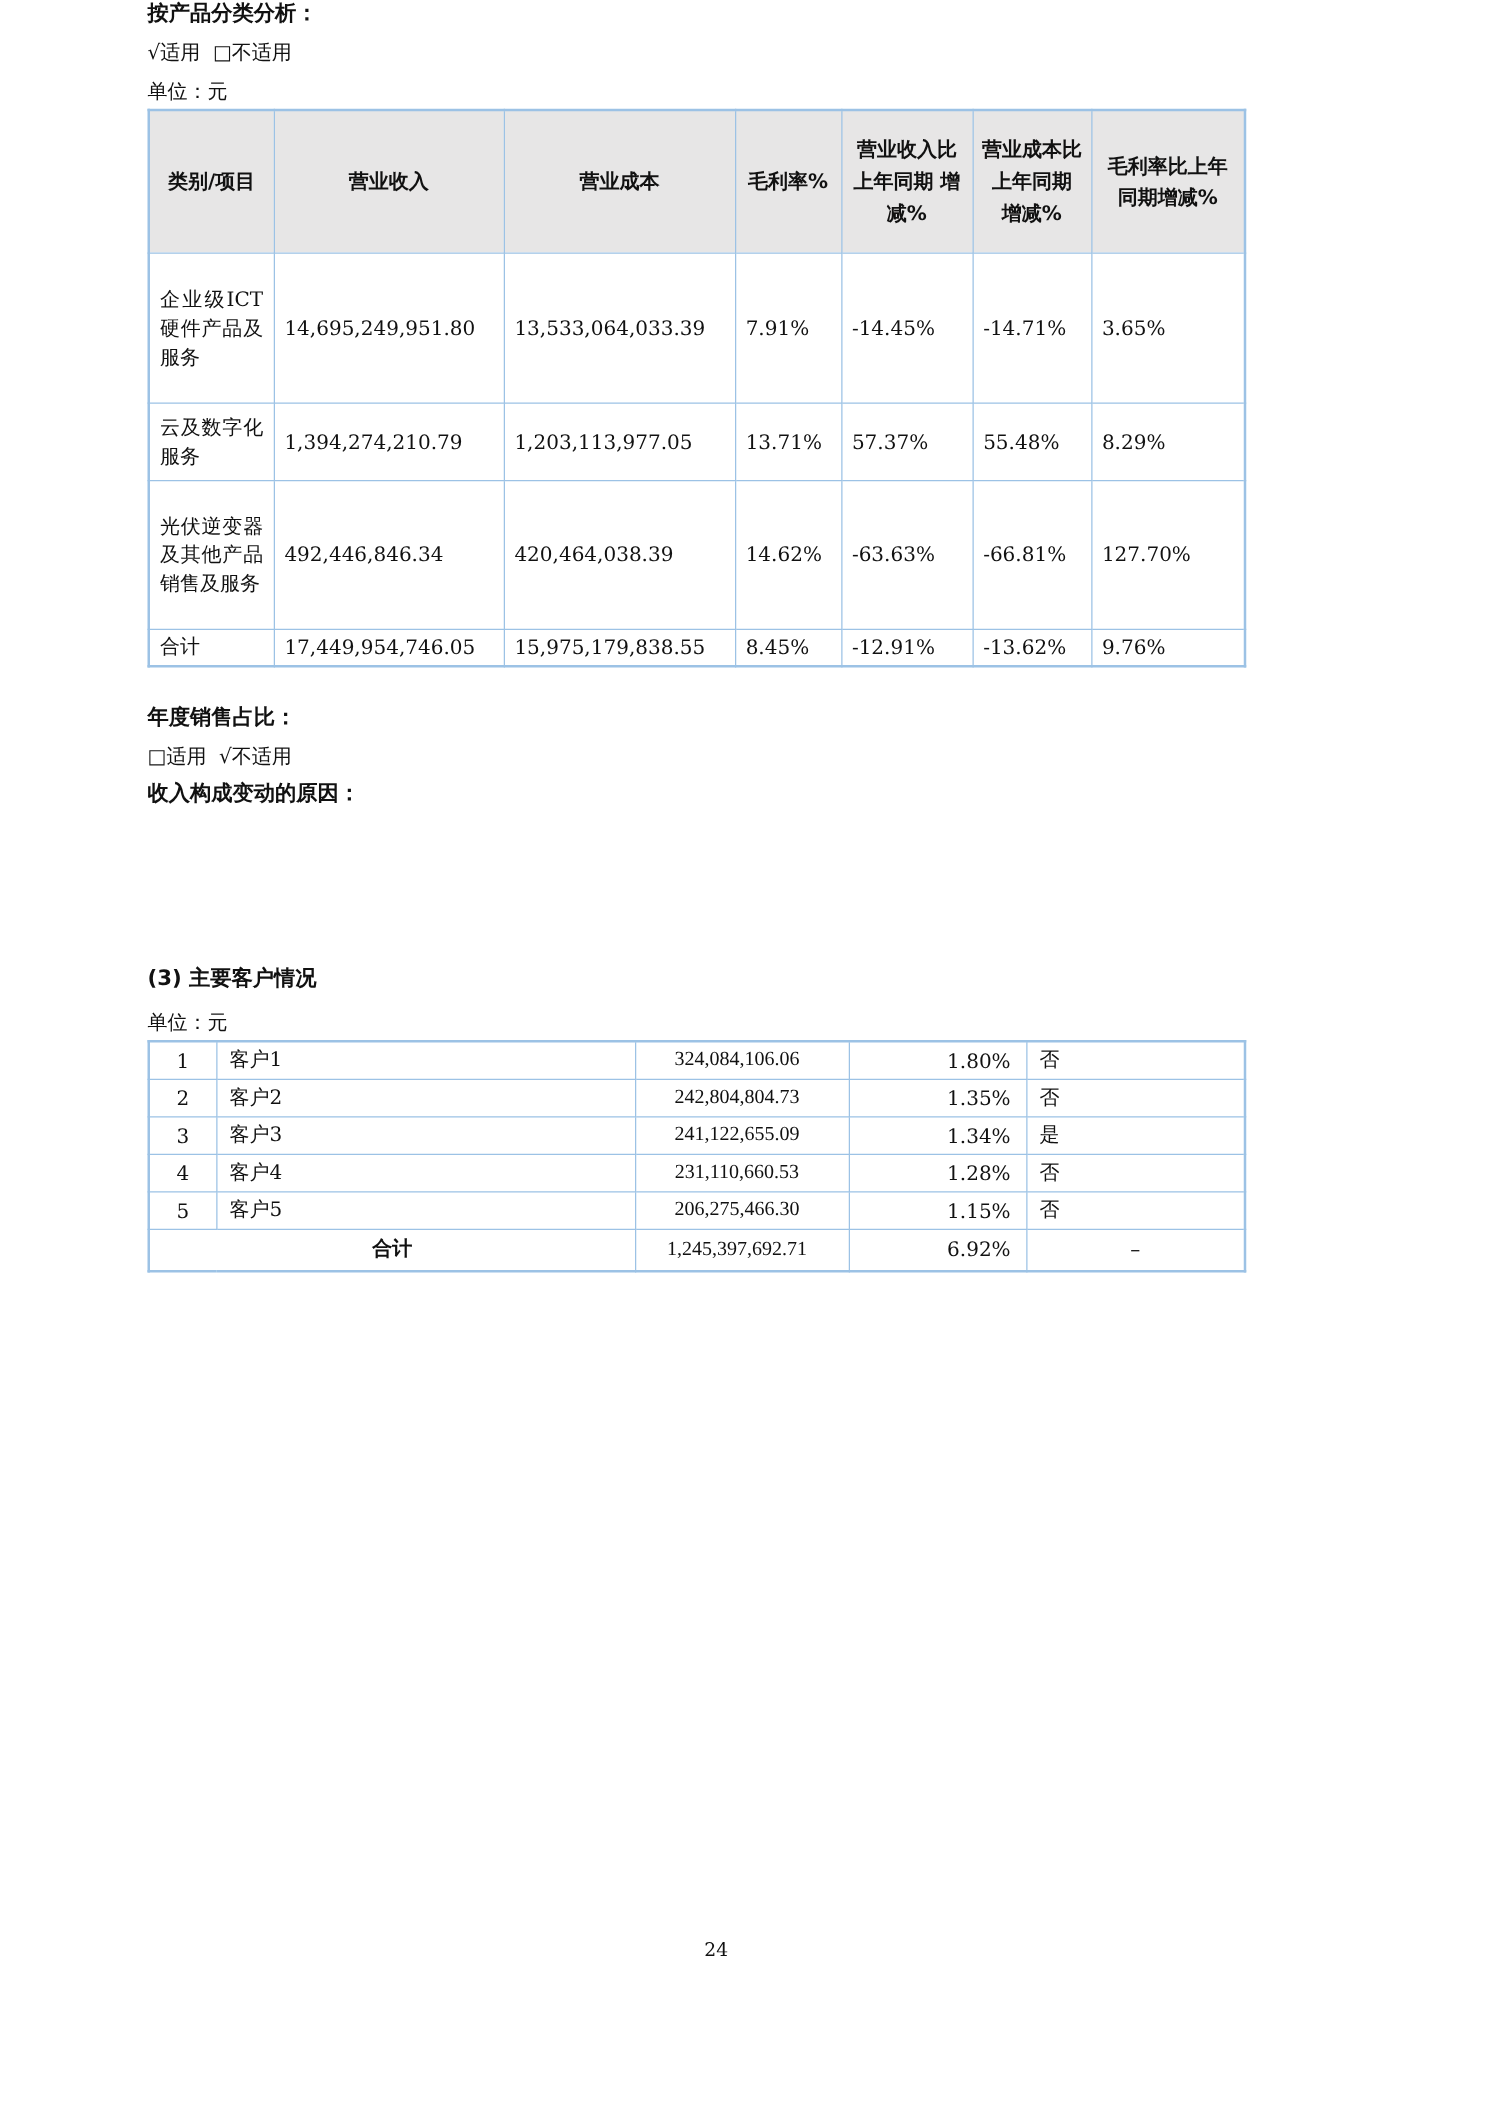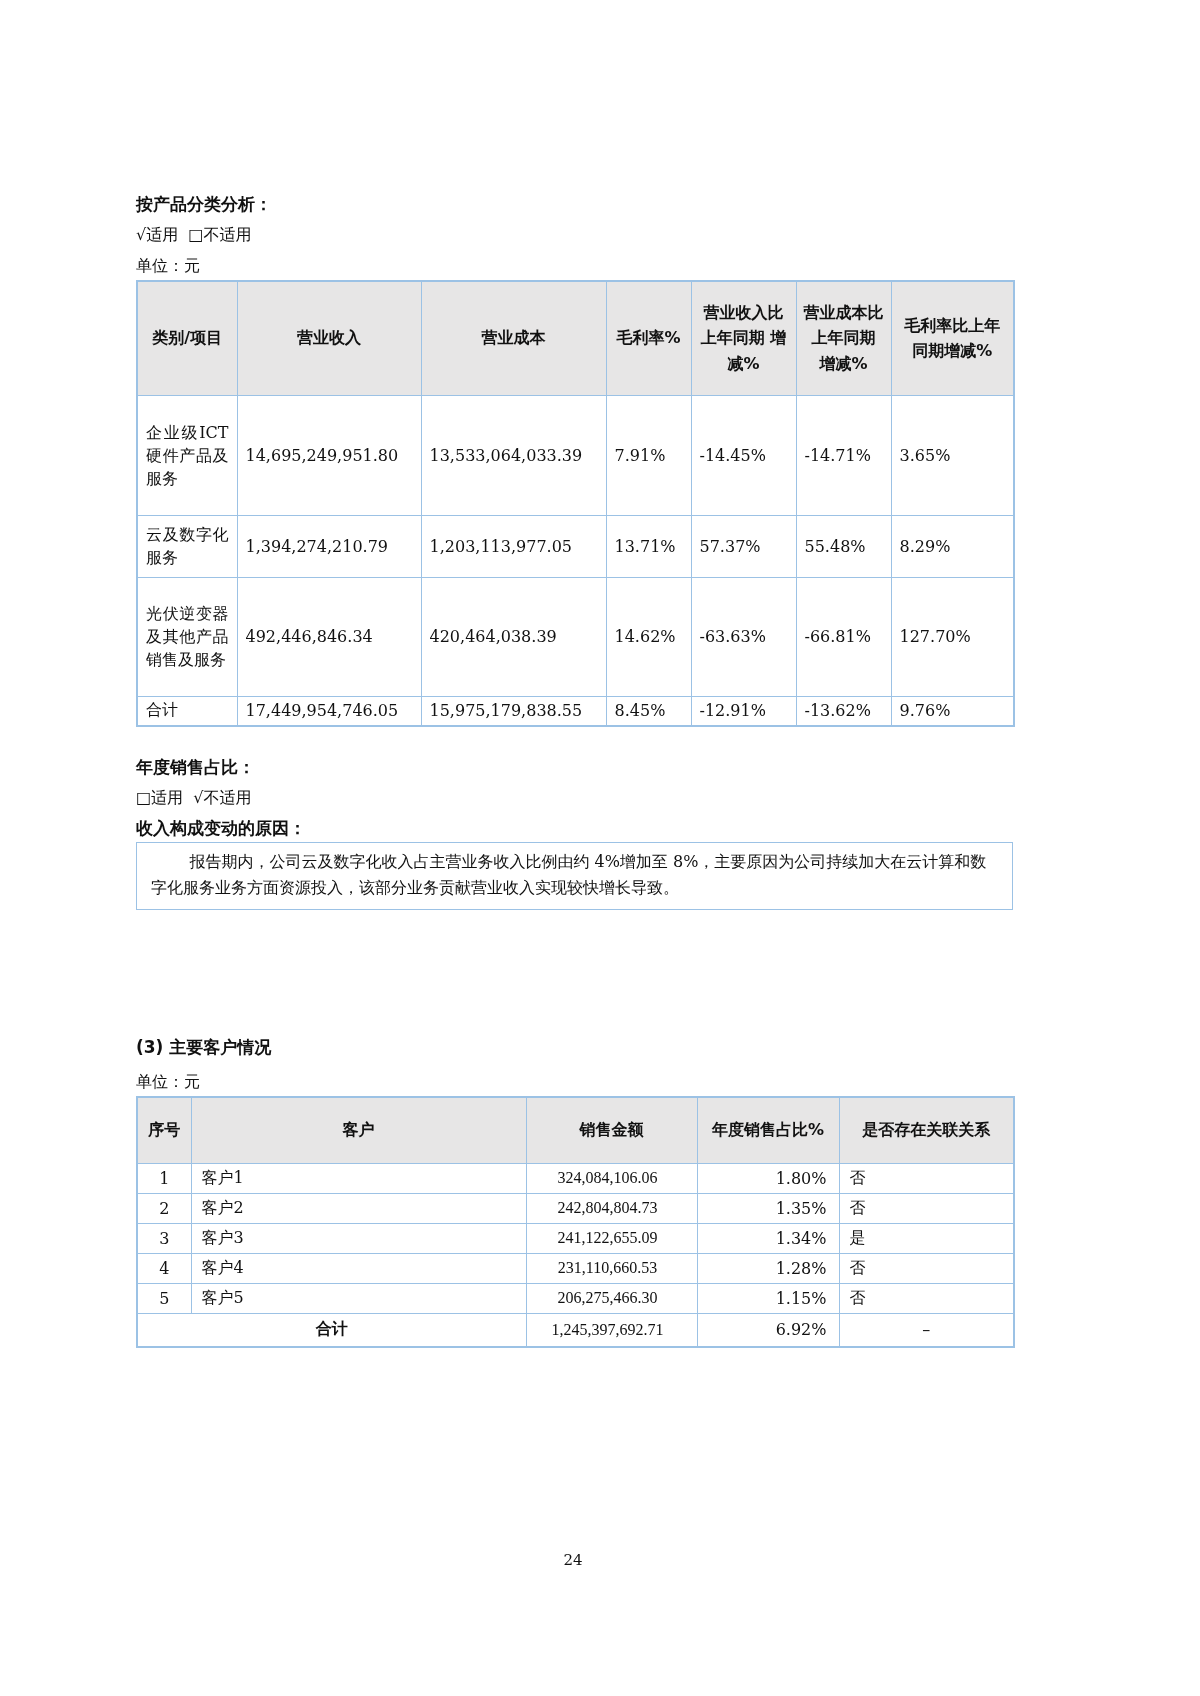--- a/index.html
+++ b/index.html
@@ -3,21 +3,21 @@
 <meta charset="utf-8">
 <style>
   * { box-sizing: border-box; margin: 0; padding: 0; }
   html, body { width: 1200px; height: 1696px; background: #ffffff; }
   body {
     position: relative;
     font-family: "DejaVu Serif", "Liberation Serif", serif;
     color: #111111;
     font-size: 16px;
   }
-  .content { position: absolute; left: 136px; top: 0; width: 877px; padding-top: 193px; }
+  .content { position: absolute; left: 118px; top: 0; width: 877px; }
 
   .h-bold {
     font-family: "DejaVu Sans", "Liberation Sans", sans-serif;
     font-weight: bold;
     font-size: 17px;
     line-height: 22px;
   }
   .app-line { margin-top: 9px; font-size: 16px; line-height: 22px; white-space: pre-wrap; }
   .unit-line { margin-top: 9px; font-size: 16px; line-height: 22px; }
 
@@ -145,41 +145,33 @@
       <td class="num">-12.91%</td>
       <td class="num">-13.62%</td>
       <td class="num">9.76%</td>
     </tr>
   </tbody>
     </table>
 
   <div class="h-bold sec2">年度销售占比：</div>
   <div class="app-line">□适用  √不适用</div>
   <div class="h-bold sec3">收入构成变动的原因：</div>
-  <div class="reason-box">报告期内，公司云及数字化收入占主营业务收入比例由约 4%增加至 8%，主要原因为公司持续加大在云计算和数字化服务业务方面资源投入，该部分业务贡献营业收入实现较快增长导致。</div>
 
   <div class="h-bold sec-cust">(3) 主要客户情况</div>
   <div class="unit-line unit2">单位：元</div>
 
   <table class="t2">
     <colgroup>
       <col style="width:54px">
         <col style="width:335px">
         <col style="width:171px">
       <col style="width:142px">
         <col style="width:175px">
     </colgroup>
     <tbody>
-        <tr class="hdr">
-      <th>序号</th>
-      <th>客户</th>
-      <th>销售金额</th>
-      <th>年度销售占比%</th>
-      <th>是否存在关联关系</th>
-    </tr>
     <tr>
       <td class="cno">1</td>
       <td class="cname">客户1</td>
       <td class="camt">324,084,106.06</td>
       <td class="cratio">1.80%</td>
       <td class="crel">否</td>
     </tr>
     <tr>
       <td class="cno">2</td>
       <td class="cname">客户2</td>

